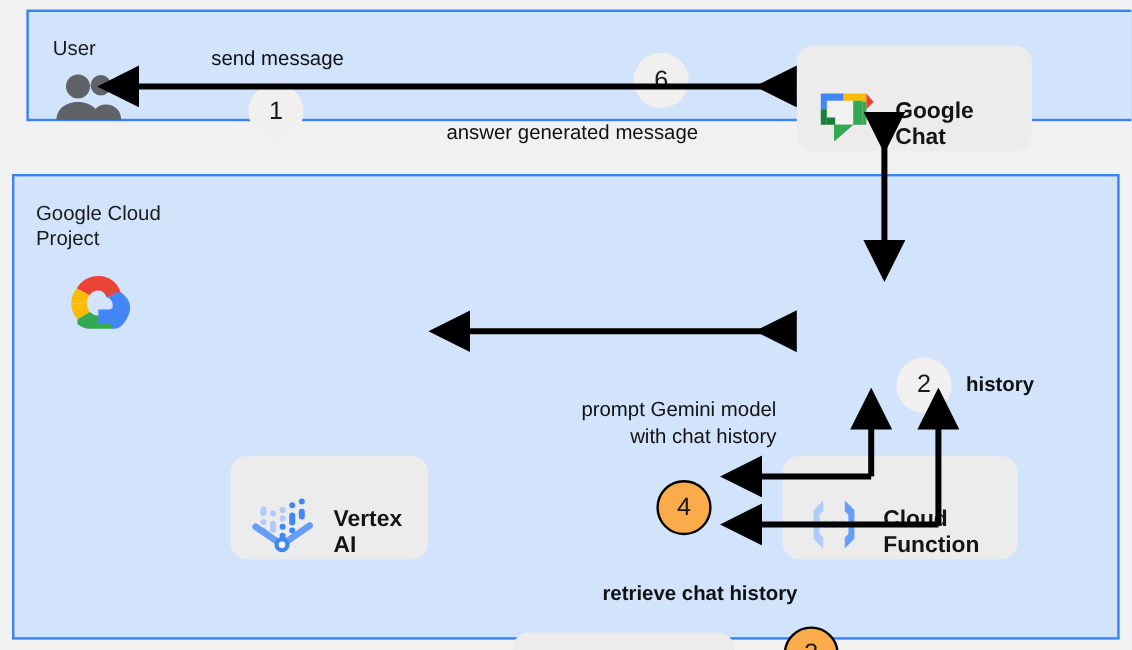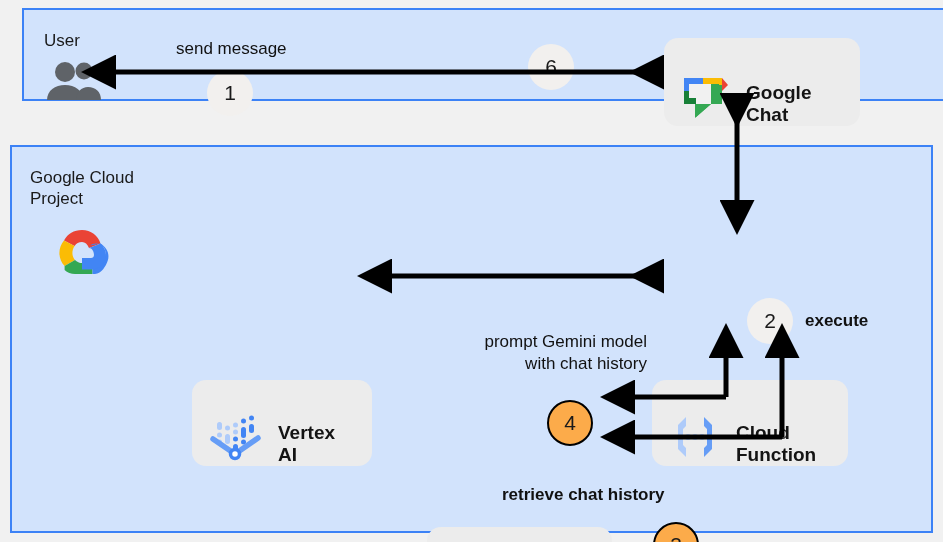--- a/index.html
+++ b/index.html
@@ -51,21 +51,21 @@
     font-size: 19px;
     font-weight: 700;
     color: #141414;
     line-height: 1.15;
     white-space: pre-line;
     margin-left: 12px;
   }
   .card .card-icon { flex: 0 0 auto; display: block; }
 
   #card-googlechat  { left: 640px; top: 28px;  width: 196px; height: 88px; }
-  #card-vertexai    { left: 180px; top: 233px; width: 180px; height: 86px; }
+  #card-vertexai    { left: 180px; top: 233px; width: 165px; height: 86px; }
   #card-cloudfunc   { left: 640px; top: 233px; width: 196px; height: 86px; }
   #card-firestore   { left: 415px; top: 380px; width: 185px; height: 86px; }
 
   
   .edge-label {
     position: absolute;
     font-size: 17px;
     color: #111;
     line-height: 1.3;
     white-space: pre-line;
@@ -114,20 +114,21 @@
     <div class="panel-title" id="title-user">User</div>
 
     <svg style="position:absolute;left:22px;top:50px;" width="58" height="44" viewBox="0 0 58 44">
       <circle cx="19" cy="12" r="10" fill="#5f6368"></circle>
       <path d="M1 40c0-9.4 8.1-15 18-15s18 5.6 18 15z" fill="#5f6368"></path>
       <circle cx="38" cy="11" r="8.5" fill="#5f6368"></circle>
       <path d="M30 40c0-8 5.6-13 12-13 7.6 0 13 5 13 13z" fill="#5f6368"></path>
     </svg>
 
     <div class="edge-label" id="lbl-send">send message</div>
+    <div class="edge-label" id="lbl-answer">answer generated message</div>
 
     <div class="card" id="card-googlechat">
       <svg class="card-icon" width="56" height="56" viewBox="0 0 56 56">
         <path d="M6 8h19v13H6z" fill="#4285f4"></path>
         <path d="M25 8h19v7H25z" fill="#fbbc05"></path>
         <path d="M44 8l6 7-6 6z" fill="#ea4335"></path>
         <path d="M6 21h19v13H6z" fill="#188038"></path>
         <path d="M25 15h19v19H25z" fill="#34a853"></path>
         <path d="M17 34h16l-16 14z" fill="#34a853"></path>
         <path d="M11 14h30v20H11z" fill="#f1f1f1"></path>
@@ -199,21 +200,21 @@
       </svg>
       <div class="card-label">Cloud
 Function</div>
     </div>
 
     <div class="card" id="card-firestore">
       
       
     </div>
 
-    <div class="edge-label" id="lbl-execute">execute</div>
+    <div class="edge-label" id="lbl-execute">history</div>
     <div class="edge-label" id="lbl-prompt">prompt Gemini model
 with chat history</div>
     <div class="edge-label bold" id="lbl-retrieve">retrieve chat history</div>
 
     <div class="badge light" id="badge-2">2</div>
     <div class="badge orange" id="badge-4">4</div>
     <div class="badge orange" id="badge-3">3</div>
 
   </div>
 

